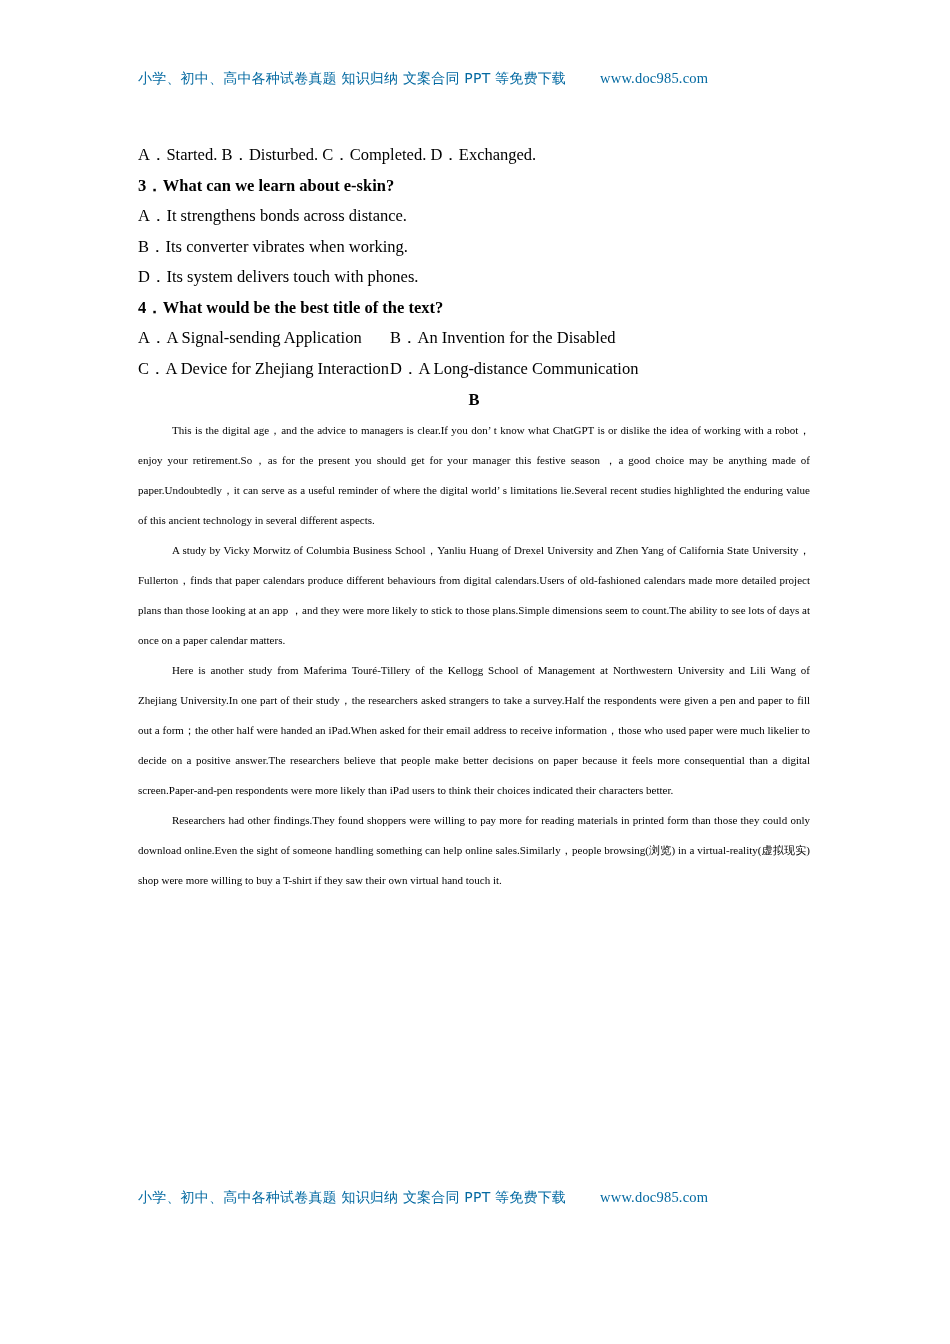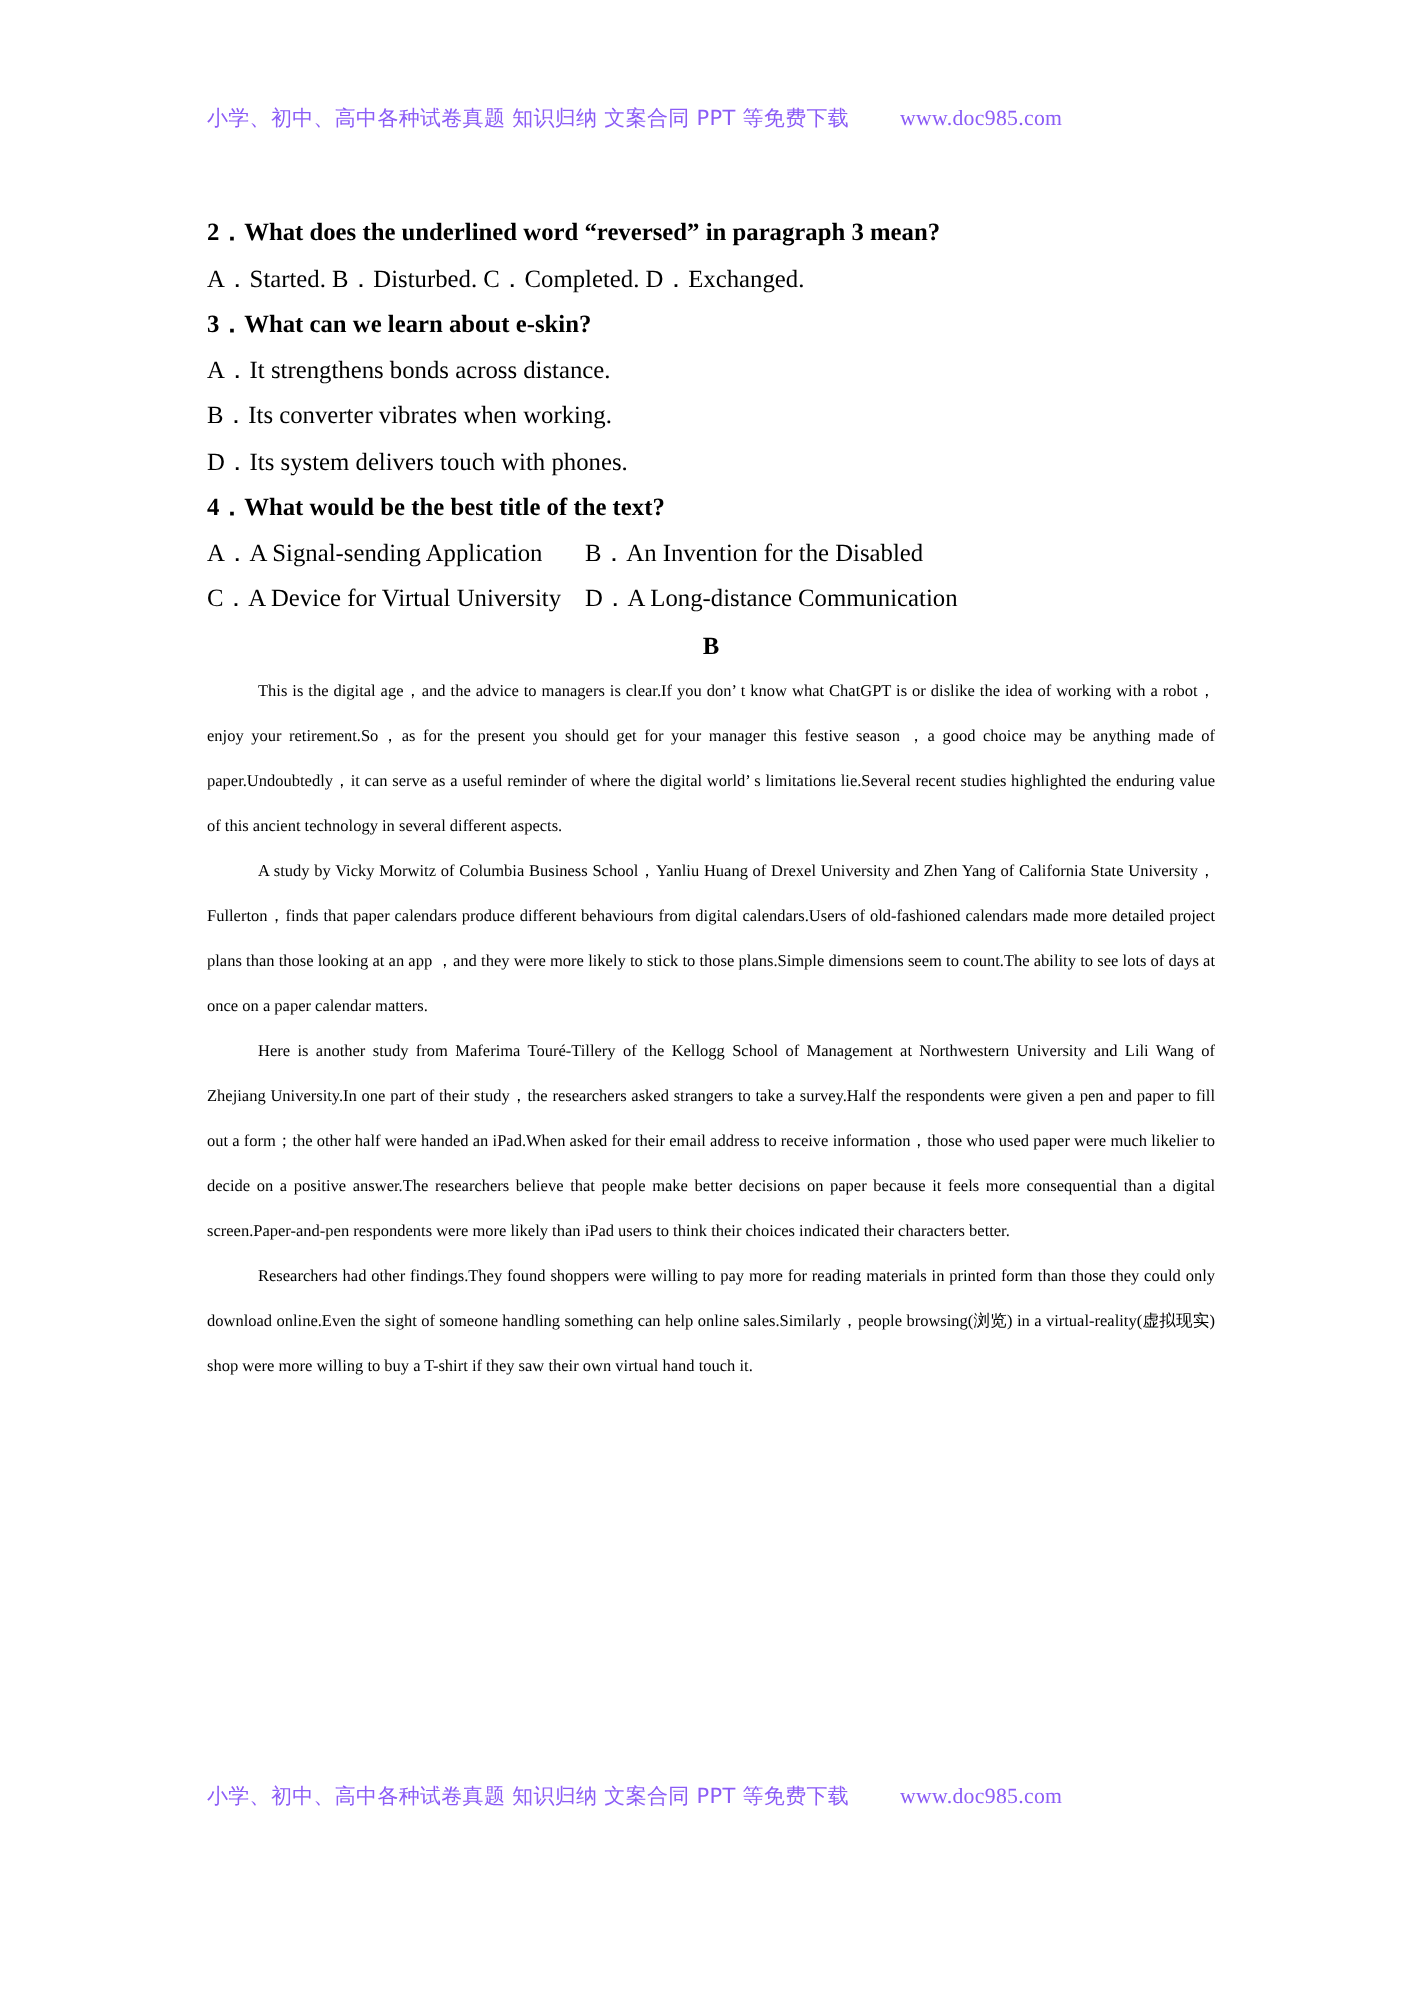--- a/index.html
+++ b/index.html
@@ -16,21 +16,21 @@
     overflow: hidden;
     font-family: "Liberation Serif", "DejaVu Serif", serif;
     color: #000000;
   }
 
   
   .watermark {
     position: absolute;
     left: 138px;
     width: 700px;
-    color: #8b5cf6;
+    color: #0369a1;
     font-size: 14.5px;
     letter-spacing: 0.2px;
     white-space: nowrap;
   }
   .watermark .wm-cn {
     font-family: "DejaVu Sans", "Liberation Sans", sans-serif;
     font-size: 14px;
   }
   .watermark .wm-url {
     font-family: "Liberation Serif", "DejaVu Serif", serif;
@@ -99,35 +99,34 @@
 <body>
 
 <div class="page">
 
   <div class="watermark" id="wm-header">
     <span class="wm-cn">小学、初中、高中各种试卷真题  知识归纳  文案合同  PPT 等免费下载</span><span class="wm-url">www.doc985.com</span>
   </div>
 
   <div class="content">
 
-    <p class="q-stem">2．What does the underlined word “reversed” in paragraph 3 mean?</p>
     <p class="q-opt">A．Started. B．Disturbed. C．Completed. D．Exchanged.</p>
 
     <p class="q-stem">3．What can we learn about e-skin?</p>
     <p class="q-opt">A．It strengthens bonds across distance.</p>
     <p class="q-opt">B．Its converter vibrates when working.</p>
     <p class="q-opt">D．Its system delivers touch with phones.</p>
 
     <p class="q-stem">4．What would be the best title of the text?</p>
     <div class="q-opt-row">
       <span class="col-a">A．A Signal-sending Application</span>
       <span class="col-b">B．An Invention for the Disabled</span>
     </div>
     <div class="q-opt-row">
-      <span class="col-a">C．A Device for Virtual University</span>
+      <span class="col-a">C．A Device for Zhejiang Interaction</span>
       <span class="col-b">D．A Long-distance Communication</span>
     </div>
 
     <p class="section-mark">B</p>
 
     <p class="para">This is the digital age，and the advice to managers is clear.If you don’ t know what ChatGPT is or dislike the idea of working with a robot，enjoy your retirement.So，as for the present you should get for your manager this festive season ，a good choice may be anything made of paper.Undoubtedly，it can serve as a useful reminder of where the digital world’ s limitations lie.Several recent studies highlighted the enduring value of this ancient technology in several different aspects.</p>
     <p class="para">A study by Vicky Morwitz of Columbia Business School，Yanliu Huang of Drexel University and Zhen Yang of California State University，Fullerton，finds that paper calendars produce different behaviours from digital calendars.Users of old-fashioned calendars made more detailed project plans than those looking at an app ，and they were more likely to stick to those plans.Simple dimensions seem to count.The ability to see lots of days at once on a paper calendar matters.</p>
     <p class="para">Here is another study from Maferima Touré-Tillery of the Kellogg School of Management at Northwestern University and Lili Wang of Zhejiang University.In one part of their study，the researchers asked strangers to take a survey.Half the respondents were given a pen and paper to fill out a form；the other half were handed an iPad.When asked for their email address to receive information，those who used paper were much likelier to decide on a positive answer.The researchers believe that people make better decisions on paper because it feels more consequential than a digital screen.Paper-and-pen respondents were more likely than iPad users to think their choices indicated their characters better.</p>
     <p class="para last-natural">Researchers had other findings.They found shoppers were willing to pay more for reading materials in printed form than those they could only download online.Even the sight of someone handling something can help online sales.Similarly，people browsing(浏览) in a virtual-reality(虚拟现实) shop were more willing to buy a T-shirt if they saw their own virtual hand touch it.</p>
 

